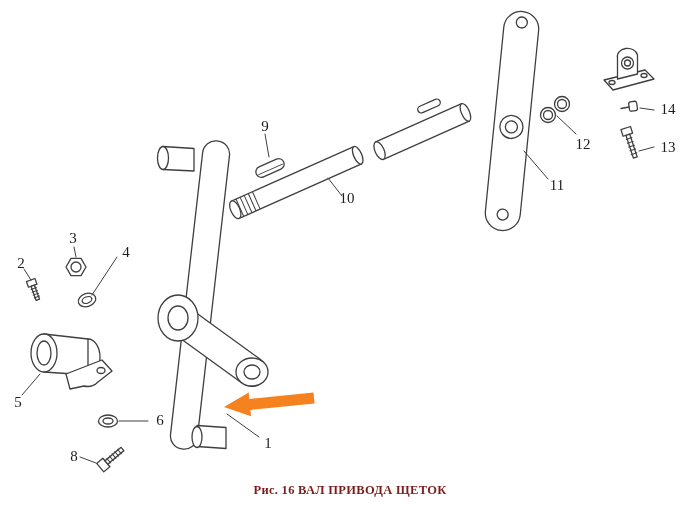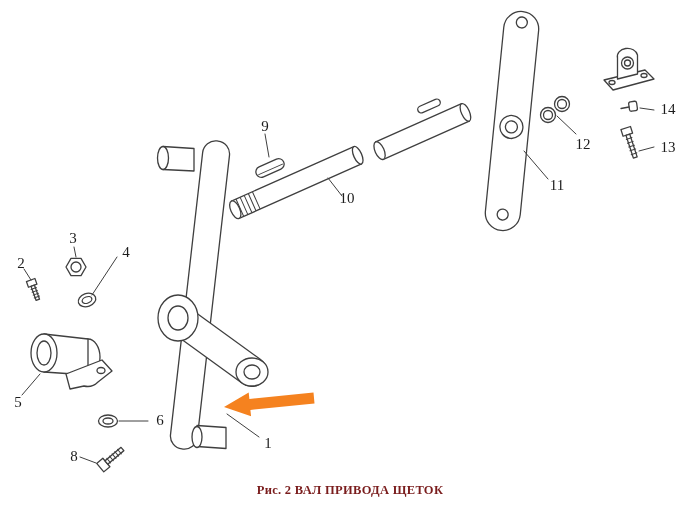--- a/index.html
+++ b/index.html
@@ -188,14 +188,14 @@
       <text x="74" y="461" text-anchor="middle">8</text>
       <text x="265" y="131" text-anchor="middle">9</text>
       <text x="347" y="203" text-anchor="middle">10</text>
       <text x="557" y="190" text-anchor="middle">11</text>
       <text x="583" y="149" text-anchor="middle">12</text>
       <text x="668" y="152" text-anchor="middle">13</text>
       <text x="668" y="114" text-anchor="middle">14</text>
     </g>
   </svg>
 
-  <div class="caption">Рис. 2 ВАЛ ПРИВОДА ЩЕТОК</div>
+  <div class="caption">Рис. 16 ВАЛ ПРИВОДА ЩЕТОК</div>
 </div>
 
 </body></html>

